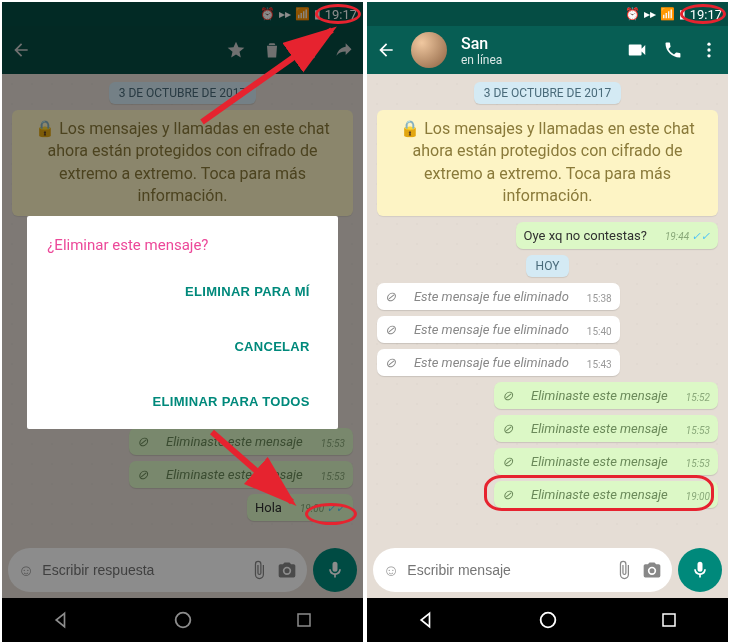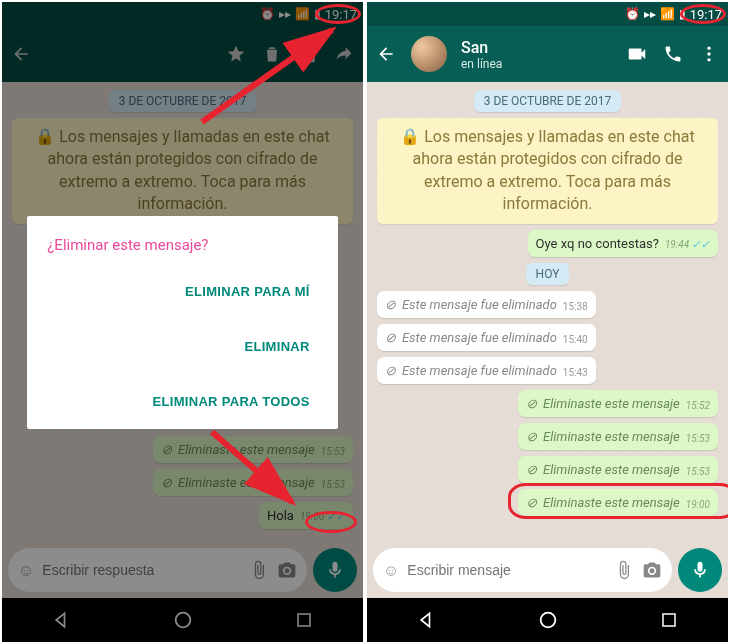--- a/index.html
+++ b/index.html
@@ -1,31 +1,31 @@
 <!DOCTYPE html>
 <html><head>
 <meta charset="utf-8">
 <style>
   * { box-sizing: border-box; margin: 0; padding: 0; }
   body { font-family: Roboto, Arial, sans-serif; background: #fff; width: 730px; height: 644px; display: flex; gap: 4px; padding: 2px; }
   .phone { width: 362px; height: 640px; background: #e5ddd5; position: relative; overflow: hidden; display: flex; flex-direction: column; }
   .statusbar { background: #054d44; color: #fff; height: 24px; display: flex; justify-content: flex-end; align-items: center; padding: 0 6px; font-size: 12px; gap: 4px; position: relative; }
   .statusbar .time { font-size: 13px; }
-  .appbar { background: #075e54; color: #fff; height: 56px; display: flex; align-items: center; padding: 0 8px; gap: 14px; }
+  .appbar { background: #075e54; color: #fff; height: 48px; display: flex; align-items: center; padding: 0 8px; gap: 14px; }
   .appbar .icon { width: 22px; height: 22px; display: flex; align-items: center; justify-content: center; }
   .appbar .spacer { flex: 1; }
   .avatar { width: 36px; height: 36px; border-radius: 50%; background: radial-gradient(circle at 30% 30%, #f0c8a0, #8a6040); }
   .contact { display: flex; flex-direction: column; }
   .contact .name { font-size: 16px; font-weight: 500; }
   .contact .status { font-size: 12px; opacity: .85; }
   .chat { flex: 1; background: #e5ddd5; background-image: radial-gradient(circle, rgba(0,0,0,0.02) 1px, transparent 1px); background-size: 20px 20px; padding: 8px 10px; overflow: hidden; display: flex; flex-direction: column; gap: 6px; position: relative; }
   .date-chip, .today-chip { align-self: center; background: #d4eaf4; color: #4a6b7a; font-size: 12px; padding: 4px 10px; border-radius: 6px; box-shadow: 0 1px 1px rgba(0,0,0,0.1); }
   .today-chip { background: #d4eaf4; }
   .encryption { background: #fdf4c5; color: #8a7a3a; font-size: 16px; text-align: center; padding: 8px 12px; border-radius: 6px; line-height: 1.4; box-shadow: 0 1px 1px rgba(0,0,0,0.08); }
-  .bubble { max-width: 85%; padding: 6px 8px; border-radius: 7px; box-shadow: 0 1px 1px rgba(0,0,0,0.12); font-size: 13px; position: relative; display: flex; align-items: center; gap: 6px; }
+  .bubble { max-width: 85%; padding: 6px 8px; border-radius: 7px; box-shadow: 0 1px 1px rgba(0,0,0,0.12); font-size: 13px; position: relative; display: flex; align-items: center; gap: 18px; }
   .bubble.in { background: #fff; align-self: flex-start; color: #555; }
   .bubble.out { background: #dcf8c6; align-self: flex-end; color: #303030; }
   .bubble.out.deleted { color: #6b8a5a; font-style: italic; }
   .bubble.in.deleted { color: #888; font-style: italic; }
   .bubble .msg { flex: 1; }
   .bubble .ts { font-size: 10px; color: #999; font-style: normal; align-self: flex-end; white-space: nowrap; }
   .bubble.out .ts { color: #8aa97a; font-style: italic; }
   .tick { color: #4fc3f7; font-size: 11px; }
   .inputbar { display: flex; align-items: center; padding: 6px; gap: 6px; background: #e5ddd5; }
   .inputfield { flex: 1; background: #fff; border-radius: 22px; height: 44px; display: flex; align-items: center; padding: 0 10px; gap: 8px; color: #999; }
@@ -141,21 +141,21 @@
           <rect x="4" y="4" width="16" height="16"></rect>
         </svg>
       </span>
   </div>
 
   <div class="modal-overlay">
     <div class="modal">
       <div class="title">¿Eliminar este mensaje?</div>
       <div class="actions">
         <button>ELIMINAR PARA MÍ</button>
-        <button>ELIMINAR</button>
+        <button>CANCELAR</button>
         <button>ELIMINAR PARA TODOS</button>
       </div>
     </div>
   </div>
 
   <svg class="arrow-svg" style="left:0;top:0" width="362" height="640">
     <defs>
         <marker id="ah1" markerWidth="10" markerHeight="10" refX="8" refY="3" orient="auto">
           <path d="M0,0 L0,6 L9,3 z" fill="#e6232f"></path>
         </marker>

